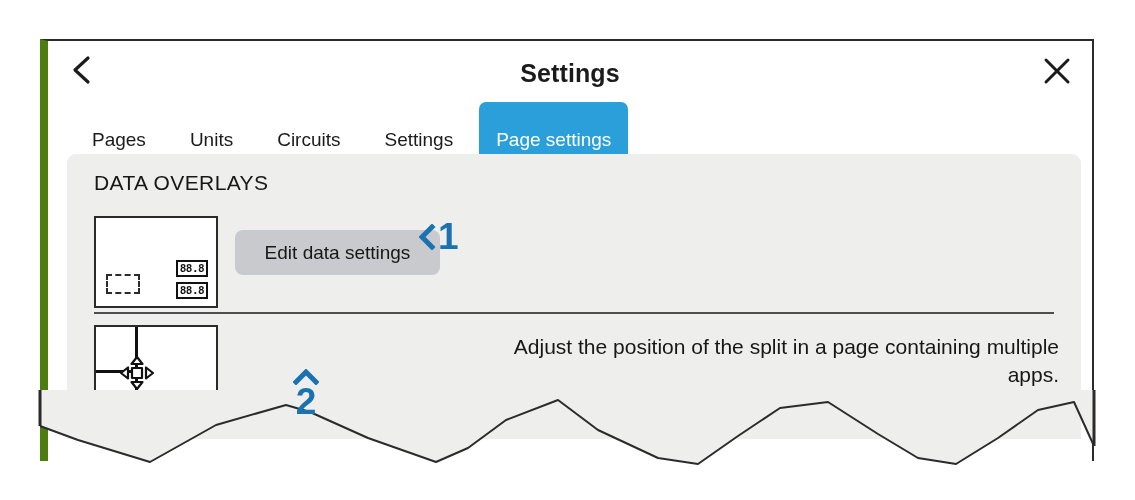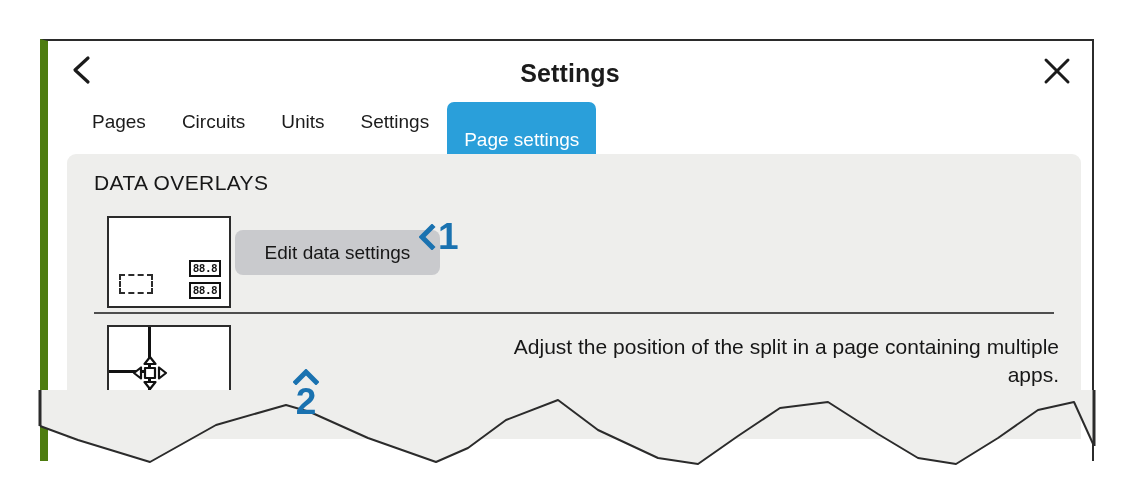--- a/index.html
+++ b/index.html
@@ -63,22 +63,22 @@
     height: 34px;
     cursor: pointer;
   }
 
   
   #tabs {
     position: absolute;
     left: 26px;
     top: 61px;
     display: flex;
-    align-items: flex-start;
-    gap: 0px;
+    align-items: center;
+    gap: 8px;
   }
   .tab {
     font-size: 19px;
     color: #1b1b1b;
     padding: 9px 18px;
     border-radius: 7px;
     white-space: nowrap;
     cursor: pointer;
   }
   .tab.active {
@@ -120,21 +120,21 @@
     position: absolute;
     left: 27px;
     top: 158px;
     width: 960px;
     height: 0;
     border-top: 2px solid #4e4e4e;
   }
 
   .thumb {
     position: absolute;
-    left: 40px;
+    left: 27px;
     top: 8px;
     width: 124px;
     height: 92px;
     background: #ffffff;
     border: 2px solid #2b2b2b;
     box-sizing: border-box;
   }
   .action-button {
     position: absolute;
     left: 168px;
@@ -268,22 +268,22 @@
       <div id="close-button">
         <svg width="34" height="34" viewBox="0 0 34 34">
           <line x1="6" y1="6" x2="28" y2="28" stroke="#1b1b1b" stroke-width="3" stroke-linecap="round"></line>
           <line x1="28" y1="6" x2="6" y2="28" stroke="#1b1b1b" stroke-width="3" stroke-linecap="round"></line>
         </svg>
       </div>
     </div>
 
     <div id="tabs">
       <div class="tab">Pages</div>
+      <div class="tab">Units</div>
       <div class="tab">Circuits</div>
-      <div class="tab">Units</div>
       <div class="tab">Settings</div>
       <div class="tab active">Page settings</div>
     </div>
 
     <div id="panel">
 
       <div id="section-title">DATA OVERLAYS</div>
 
       <div class="row" id="row-overlays">
 

